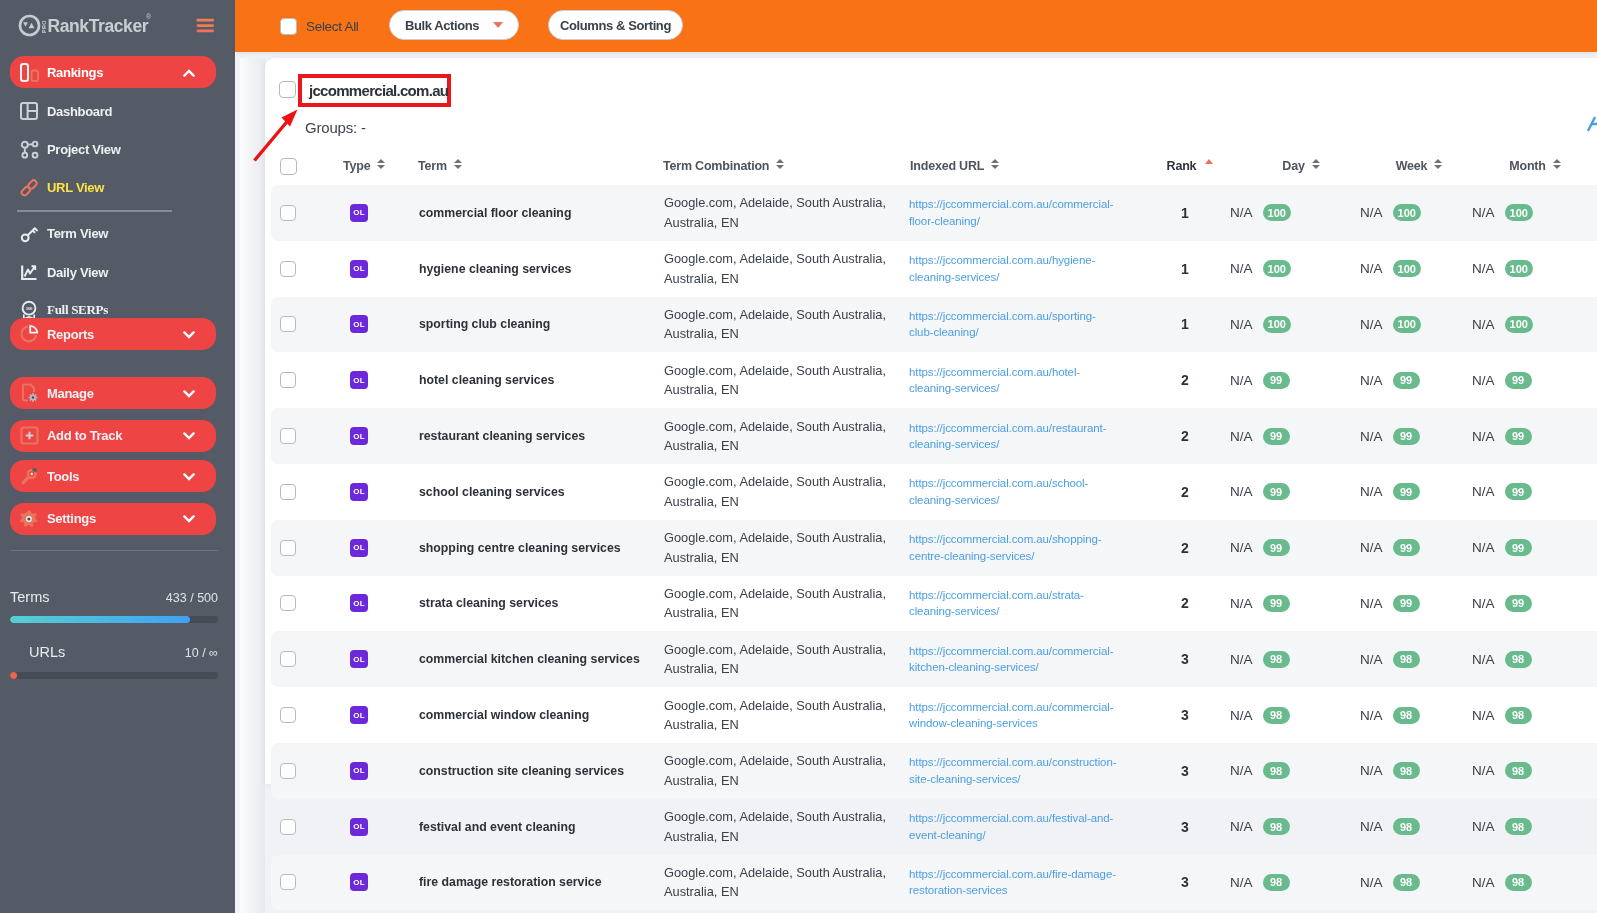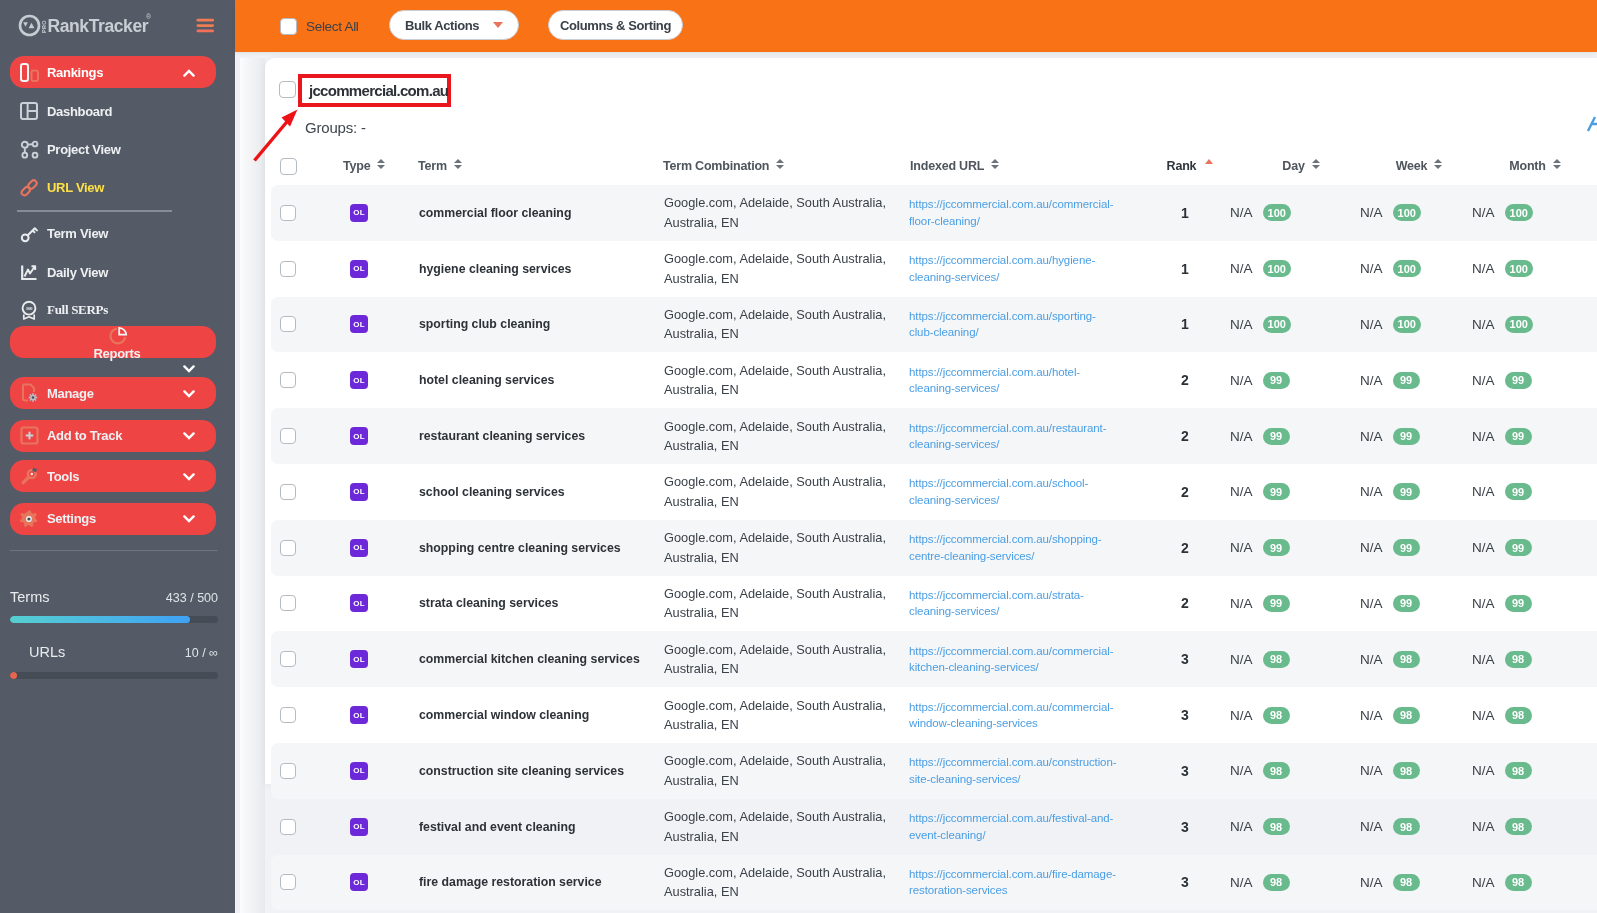--- a/index.html
+++ b/index.html
@@ -142,21 +142,21 @@
     <span class="ico">
         <svg width="20" height="20" viewBox="0 0 20 20">
           <circle cx="10" cy="8.2" r="6.4" fill="none" stroke="#e9ecef" stroke-width="1.9"></circle>
           <text x="10" y="10" font-size="5" fill="#e9ecef" text-anchor="middle" font-weight="bold">100</text>
           <path d="M4.8 14.5 L4.8 19 L10 16.8 L15.2 19 L15.2 14.5" fill="none" stroke="#e9ecef" stroke-width="1.7" stroke-linejoin="round"></path>
         </svg>
       </span>
     <span class="lbl">Full SERPs</span>
   </div>
 
-  <div class="sitem pill" style="top:326px;flex-direction:column;">
+  <div class="sitem pill" style="top:318px;">
     <span class="ico">
         <svg width="20" height="20" viewBox="0 0 20 20">
           <path d="M8.8 2.6 A7.4 7.4 0 1 0 17.2 11" fill="none" stroke="#e8745c" stroke-width="2.2"></path>
           <path d="M11.2 1.8 A7.6 7.6 0 0 1 18.2 8.6 L11.2 8.6 Z" fill="none" stroke="#f3f5f6" stroke-width="1.8"></path>
         </svg>
       </span>
     <span class="lbl">Reports</span>
     <span class="chev"><svg width="12" height="8" viewBox="0 0 12 8">
           <path d="M1.4 1.4 L6 6 L10.6 1.4" fill="none" stroke="#fff" stroke-width="2.4" stroke-linecap="round"></path>
         </svg></span>

